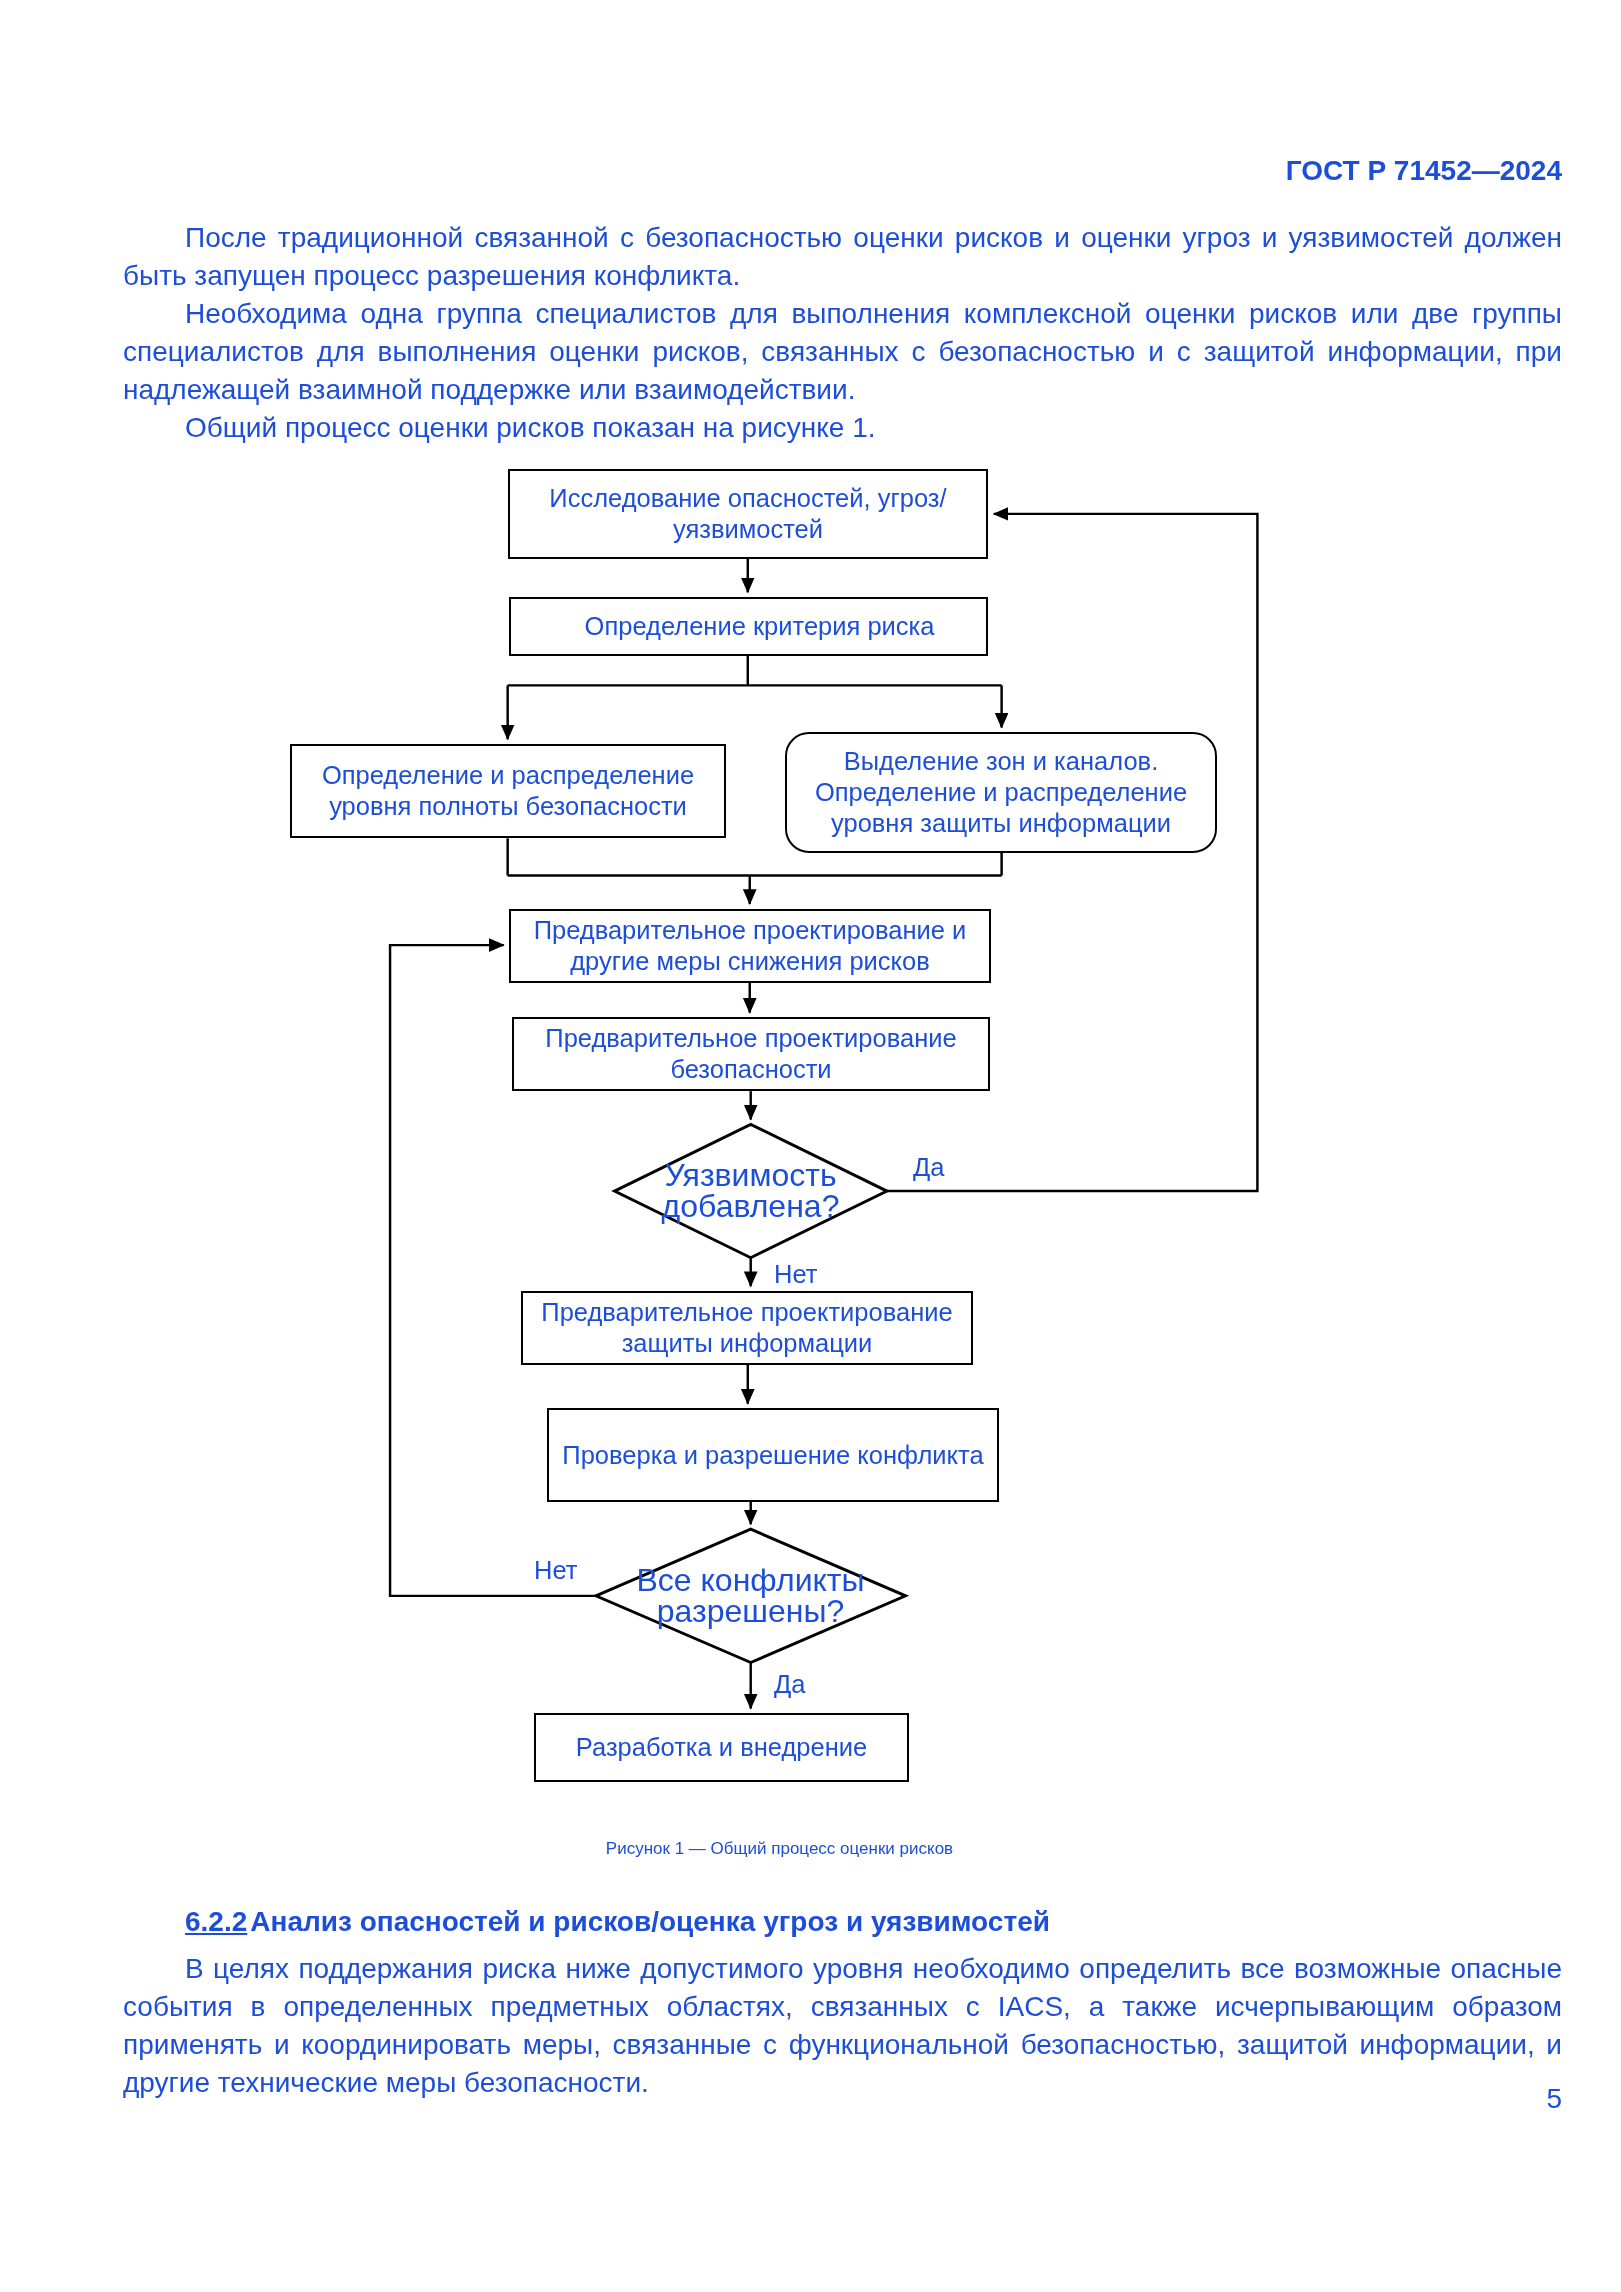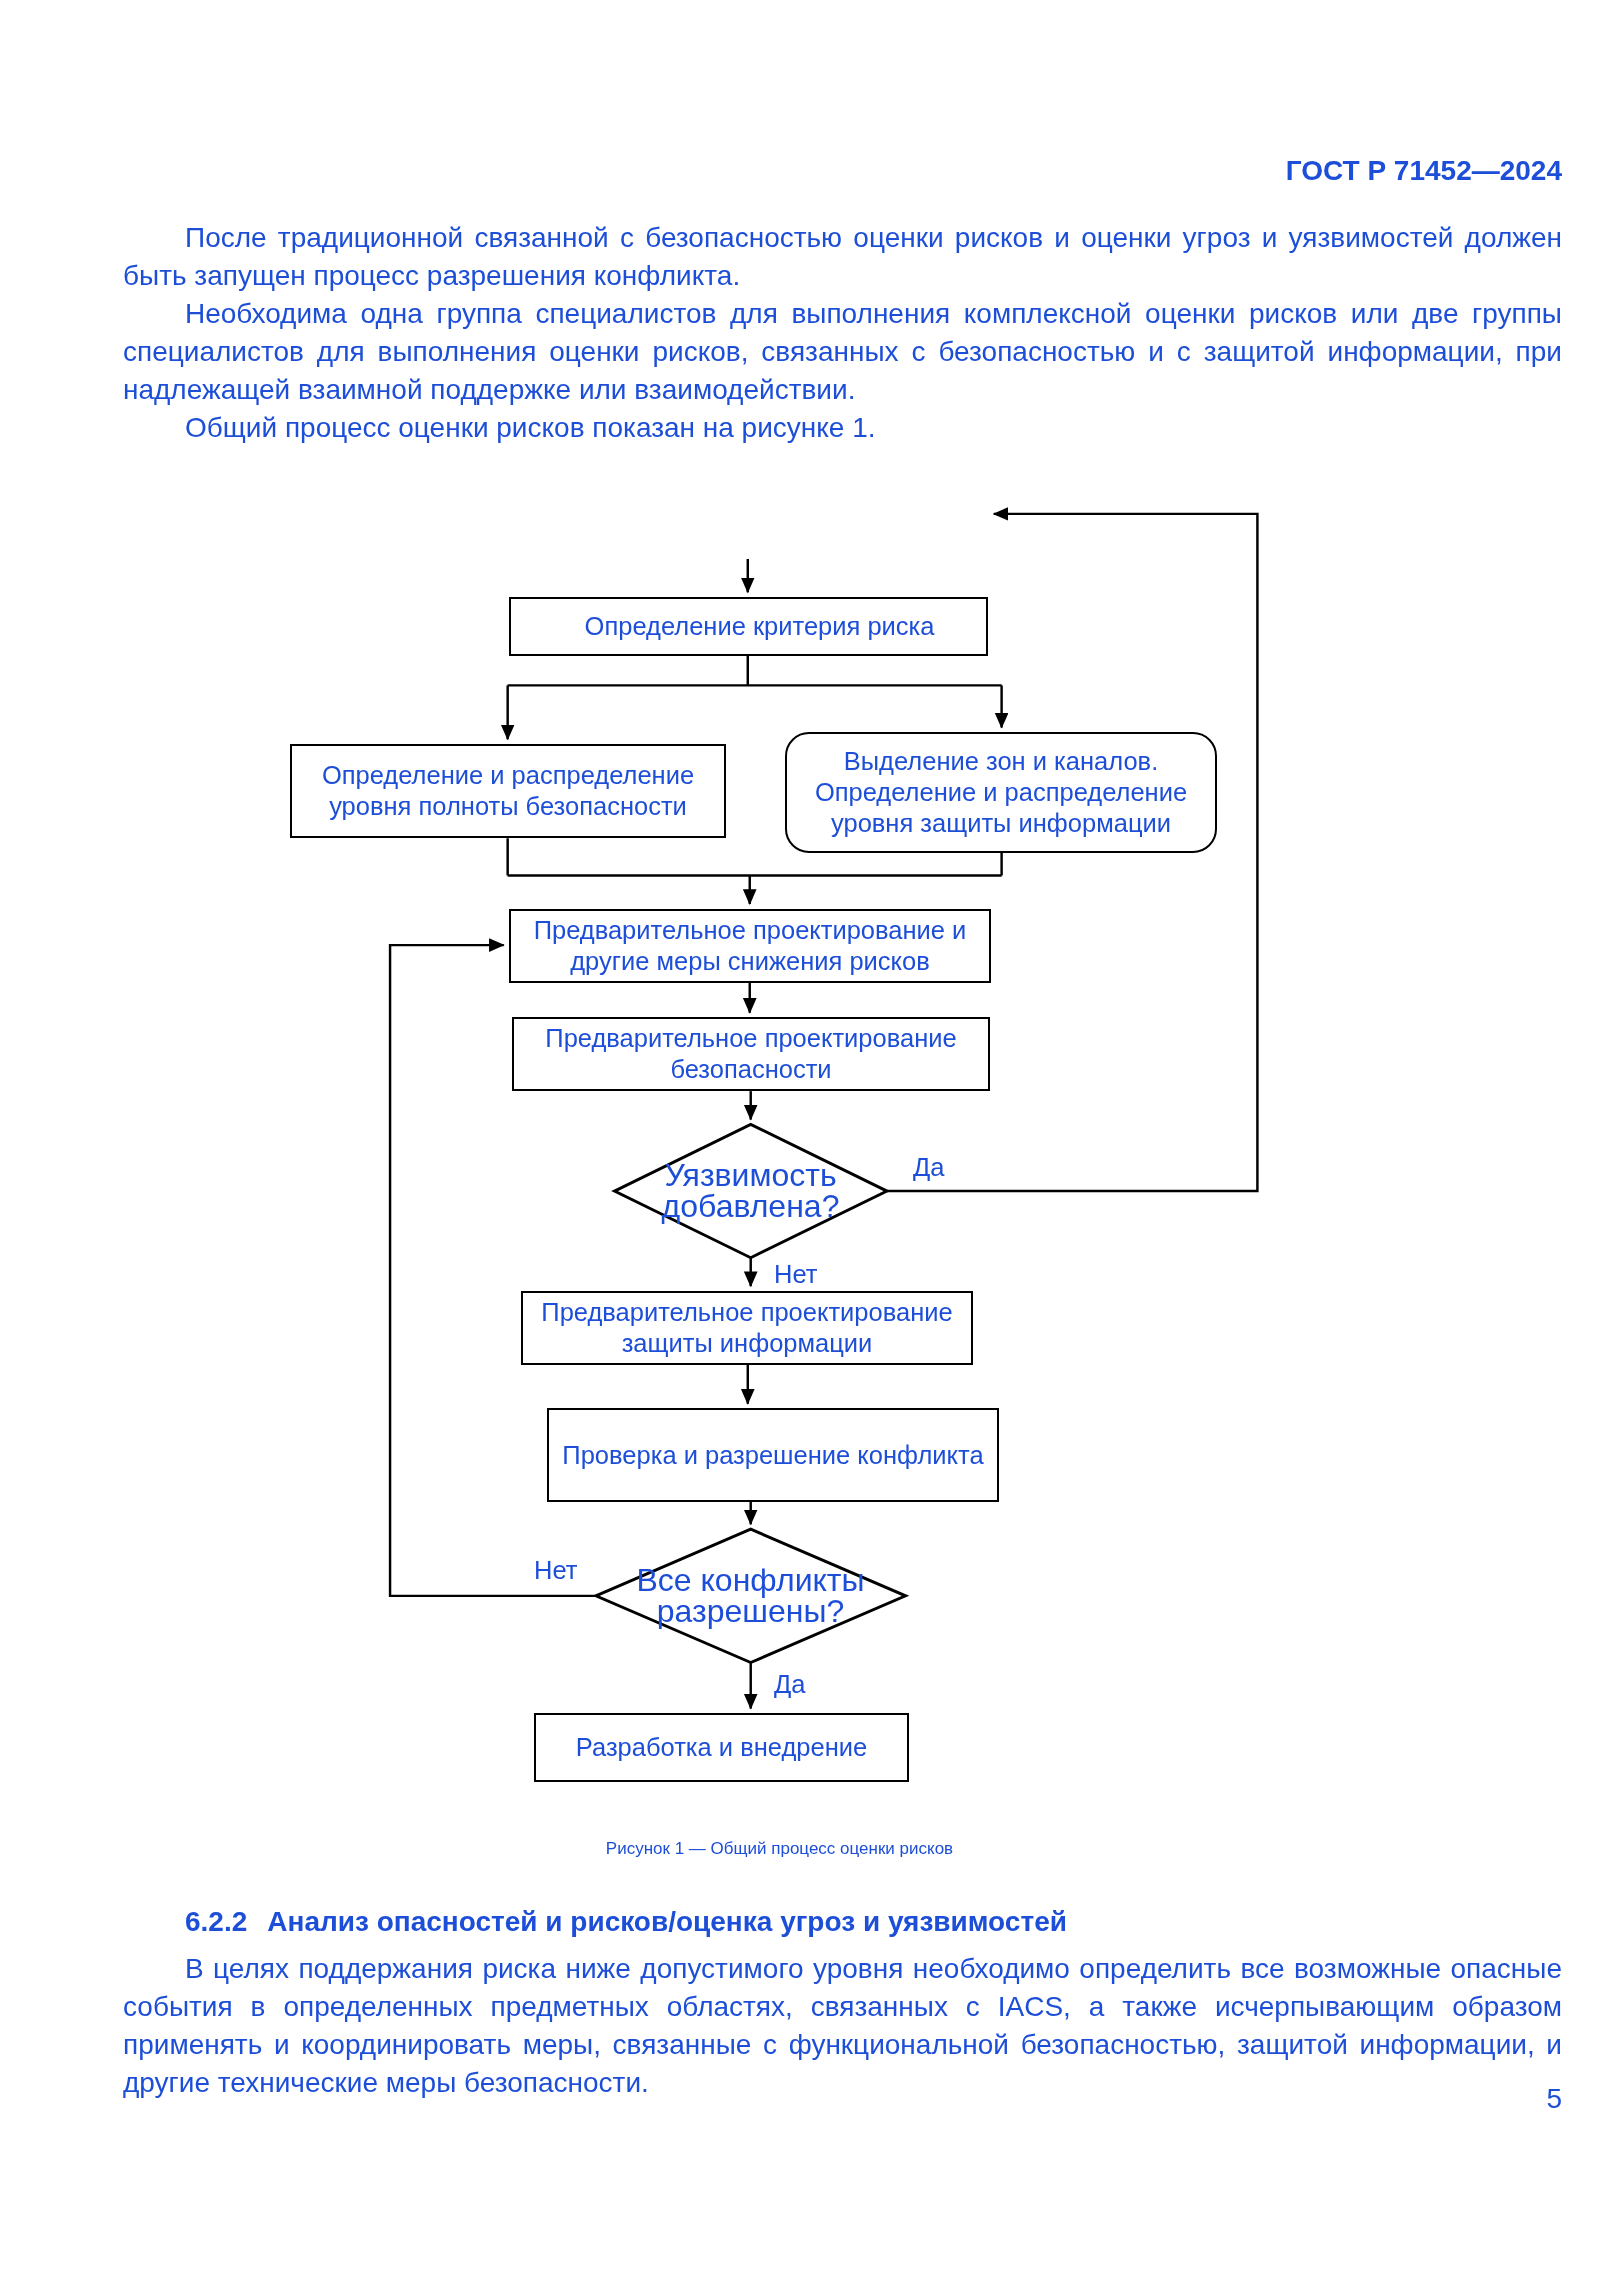--- a/index.html
+++ b/index.html
@@ -40,21 +40,21 @@
   .fc-label { position:absolute; z-index:3; font-size:25.5px; line-height:29px; }
   .fig-caption {
     position:absolute; left:123px; width:1313px; top:1831px;
     text-align:center; font-size:17px; line-height:35px;
   }
   .bottom-text { position:absolute; left:123px; right:59px; top:1903px; }
   .section-heading {
     font-size:28px; line-height:38px; font-weight:bold;
     text-indent:62px; margin-bottom:8.8px;
   }
-  .section-number { margin-right:20px; }
+  .section-number { margin-right:3px;text-decoration:underline; }
   .page-number { position:absolute; right:59px; top:2080px; font-size:28px; line-height:38px; }
 </style>
 </head>
 <body>
 
 <div class="page">
 
   <div class="top-text">
     <div class="doc-header">ГОСТ Р 71452—2024</div>
     <p class="body-par">После традиционной связанной с безопасностью оценки рисков и оценки угроз и уязвимостей должен быть запущен процесс разрешения конфликта.</p>
@@ -83,20 +83,22 @@
       <line x1="766" y1="1696" x2="766" y2="1743" marker-end="url(#arr)"></line>
       <path d="M905 1215 L1283 1215 L1283 524 L1014 524" marker-end="url(#arr)"></path>
       <path d="M608 1628 L398 1628 L398 964 L514 964" marker-end="url(#arr)"></path>
     </g>
     <g fill="#ffffff" stroke="#000000" stroke-width="3">
       <polygon points="627,1215 766,1147 905,1215 766,1283"></polygon>
       <polygon points="608,1628 766,1560 924,1628 766,1696"></polygon>
     </g>
   </svg>
 
+  <div class="fc-box" style="left:508px; top:469px; width:480px; height:90px;">Исследование опасностей, угроз/
+уязвимостей</div>
 
   <div class="fc-box" style="left:509px; top:597px; width:479px; height:59px;padding-left:28px;">Определение критерия риска</div>
 
   <div class="fc-box" style="left:290px; top:744px; width:436px; height:94px;">Определение и распределение
 уровня полноты безопасности</div>
 
   <div class="fc-box" style="left:785px; top:732px; width:432px; height:121px;border-radius:24px;">Выделение зон и каналов.
 Определение и распределение
 уровня защиты информации</div>
 

